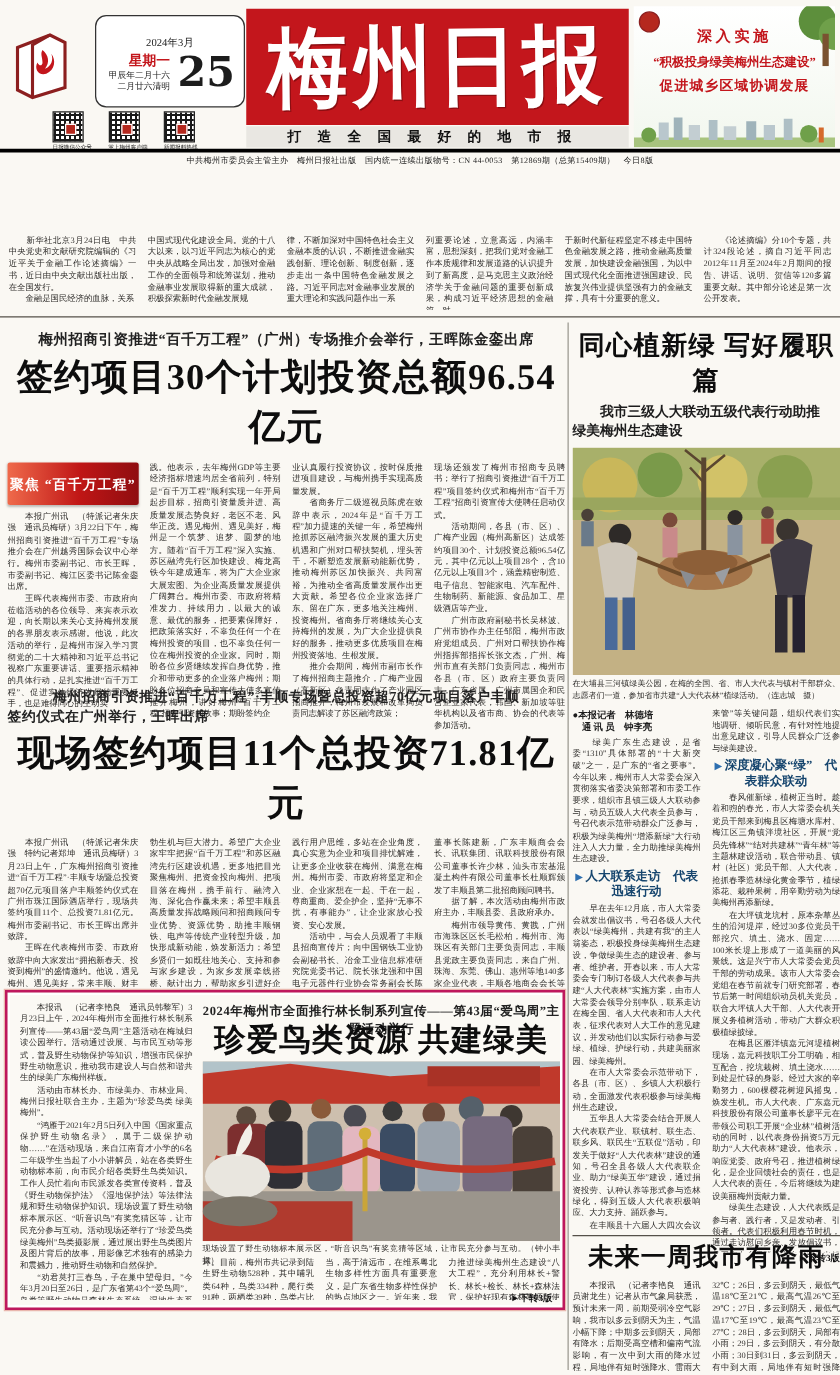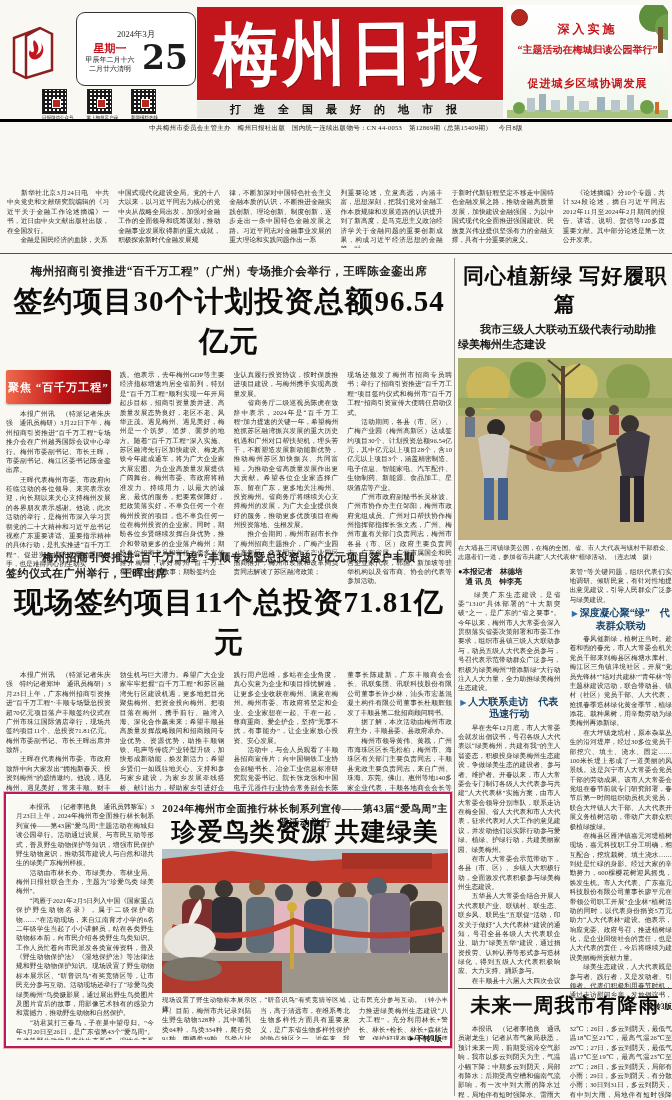--- a/index.html
+++ b/index.html
@@ -12,21 +12,21 @@
   .kicker { font-size:11.5px; font-weight:bold; letter-spacing:.5px; color:#222; }
   .bighead { font-weight:bold; color:#0d0d0d; letter-spacing:1px; }
   .cap { font-size:6.4px; line-height:1.45; color:#2e2c2a; text-align:justify; }
   .subhead { text-align:center; font-weight:bold; font-size:10px; color:#16456e; margin:3px 0 2px; line-height:1.25; }
   .subhead .arr { color:#2e6fb0; font-size:8px; margin-right:2px; }
   .cont { font-size:7.5px; font-weight:bold; text-align:right; color:#111; }
   
   .datebox { border:1.5px solid #333; border-radius:9px; padding:16px 7px 2px; background:#fff; }
   .db-ym { text-align:center; font-size:8.5px; }
   .db-grid { display:flex; align-items:center; gap:6px; }
-  .db-left { flex:1; text-align:center; }
+  .db-left { flex:1; text-align:right; }
   .db-wd { color:#c3161c; font-weight:bold; font-size:11px; }
   .db-sm { font-size:7px; line-height:1.3; }
   .db-day { font-size:33px; font-weight:bold; font-family:"DejaVu Serif",serif; line-height:1; }
   .qr { width:25px; height:25px; border:1px solid #222; background:
         repeating-linear-gradient(0deg,#1a1a1a 0 2px,transparent 2px 4px),
         repeating-linear-gradient(90deg,#1a1a1a 0 2px,#fff 2px 4px); position:relative; }
   .qr::after { content:""; position:absolute; left:9px; top:9px; width:7px; height:7px; background:#b5281e; border:1px solid #fff; }
   .qr-lbl { font-size:4.5px; text-align:center; margin-top:1px; white-space:nowrap; }
   .masthead { background:#c3161c; color:#fff; display:flex; align-items:center; justify-content:center; }
   .masthead span { font-size:64px; font-weight:bold; letter-spacing:4px; transform:scaleY(1.08) rotate(-.6deg); text-shadow:1px 1px 0 #8c0e12; }
@@ -95,22 +95,22 @@
     <div class="abs slogan" style="left:197px;top:101px;width:306px;height:17px">打造全国最好的地市报</div>
 
     <div class="abs promo" style="left:507px;top:5px;width:161px;height:113px">
       <svg class="abs" style="right:-6px;top:-4px" width="60" height="52" viewBox="0 0 60 52">
         <circle cx="40" cy="16" r="15" fill="#5d8f3c"></circle>
           <circle cx="54" cy="26" r="13" fill="#6fa04a"></circle>
         <rect x="44" y="26" width="5" height="26" fill="#7a5230"></rect>
       </svg>
       <div class="abs" style="left:4px;top:4px;width:17px;height:17px;border-radius:50%;background:#b5281e;border:1px solid #8c1f1f"></div>
       <div class="promo-line" style="margin-top:16px;font-size:12px;letter-spacing:3px">深入实施</div>
-      <div class="promo-line" style="margin-top:5px;font-size:10px">“主题活动在梅城归读公园举行”</div>
-      <div class="promo-line" style="margin-top:19px;font-size:11px;letter-spacing:1px">促进城乡区域协调发展</div>
+      <div class="promo-line" style="margin-top:5px;font-size:10px">“积极投身绿美梅州生态建设”</div>
+      <div class="promo-line" style="margin-top:4px;font-size:11px;letter-spacing:1px">促进城乡区域协调发展</div>
       <svg class="abs" style="left:0;bottom:0" width="161" height="26" viewBox="0 0 161 26">
         <rect x="0" y="18" width="161" height="8" fill="#a8c47e"></rect>
         <rect x="20" y="6" width="8" height="14" fill="#b9c7cd"></rect>
           <rect x="32" y="2" width="7" height="18" fill="#9fb3ba"></rect>
         <rect x="44" y="8" width="9" height="12" fill="#c3ced2"></rect>
           <rect x="60" y="4" width="7" height="16" fill="#aebfc5"></rect>
         <rect x="72" y="9" width="10" height="11" fill="#c3ced2"></rect>
           <rect x="90" y="5" width="8" height="15" fill="#9fb3ba"></rect>
         <rect x="104" y="8" width="9" height="12" fill="#b9c7cd"></rect>
           <rect x="120" y="3" width="7" height="17" fill="#aebfc5"></rect>

